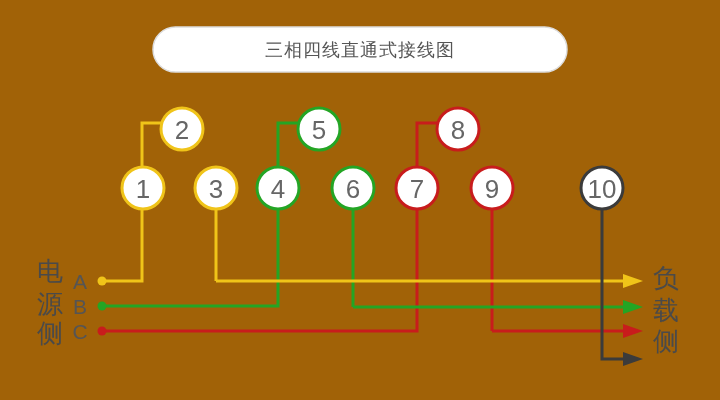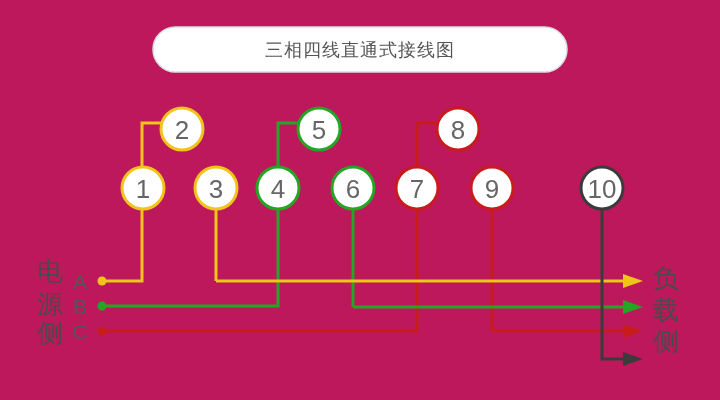--- a/index.html
+++ b/index.html
@@ -4,21 +4,21 @@
 <style>
   html, body {
     margin: 0;
     padding: 0;
     background: #ffffff;
   }
   .stage {
     position: relative;
     width: 720px;
     height: 400px;
-    background: #be185d;
+    background: #a16207;
     overflow: hidden;
     font-family: "Liberation Sans", "DejaVu Sans", sans-serif;
   }
   svg text {
     font-family: "Liberation Sans", "DejaVu Sans", sans-serif;
   }
   .title-text {
     font-size: 18px;
     letter-spacing: 1px;
   }

